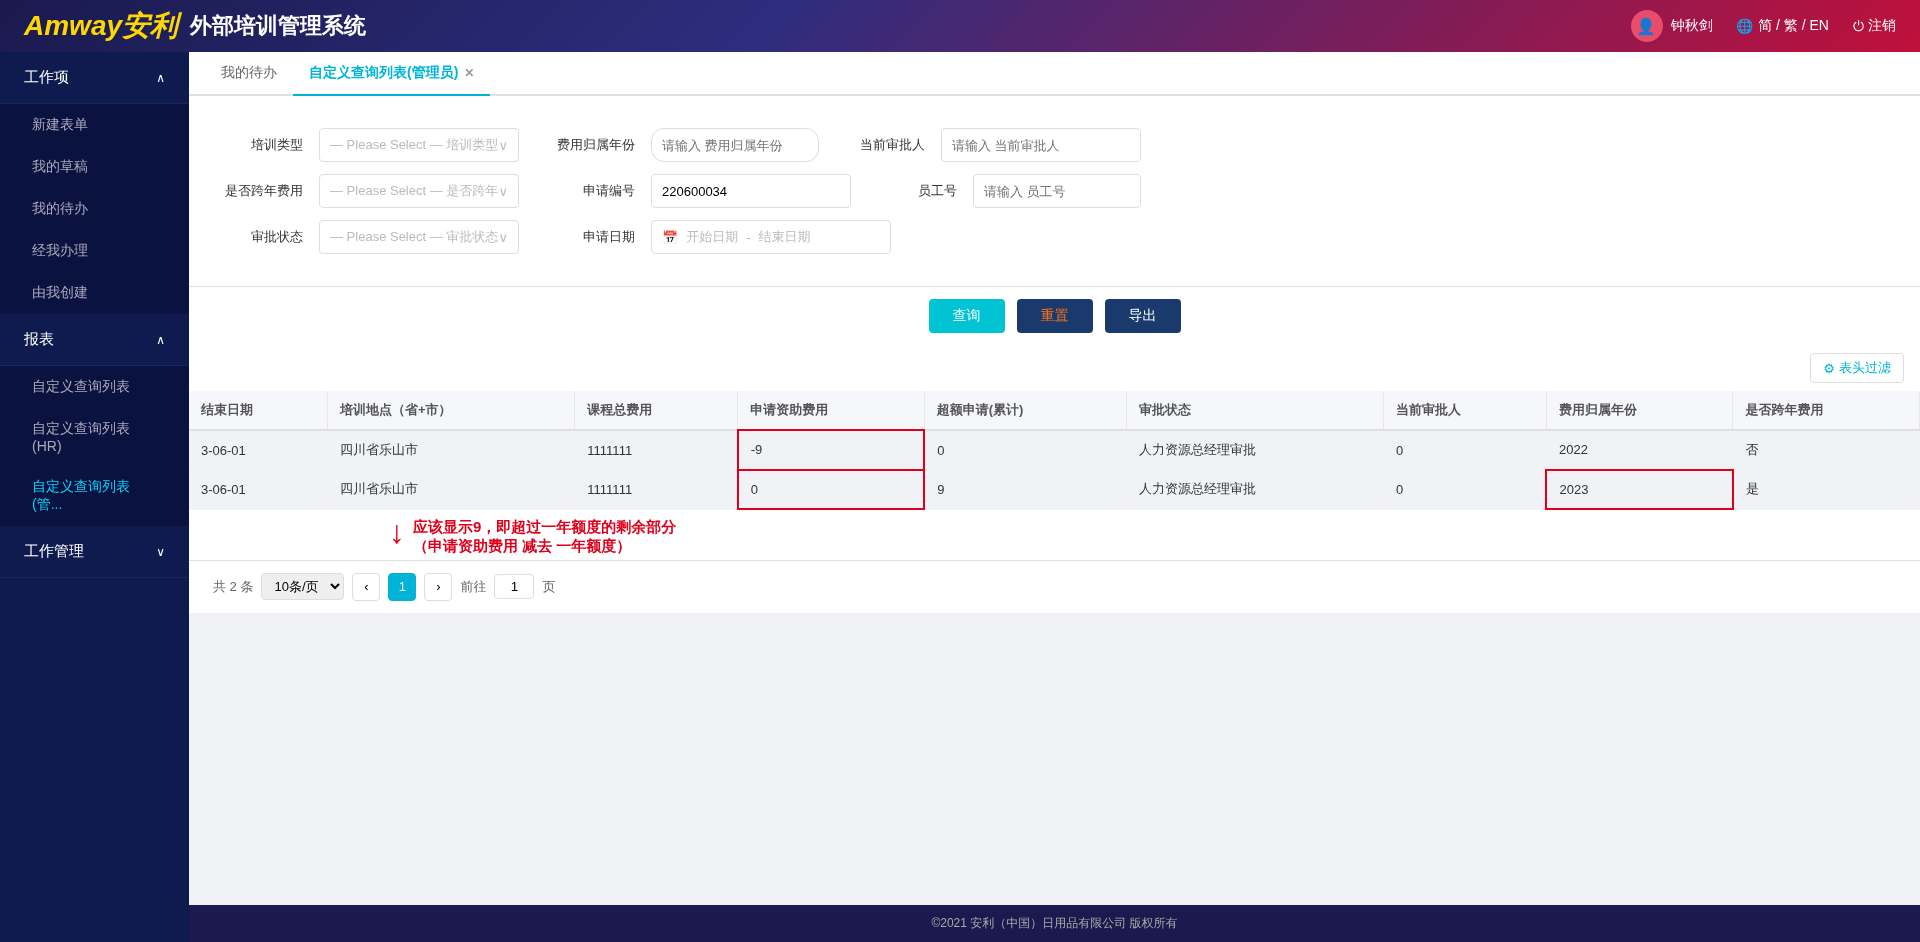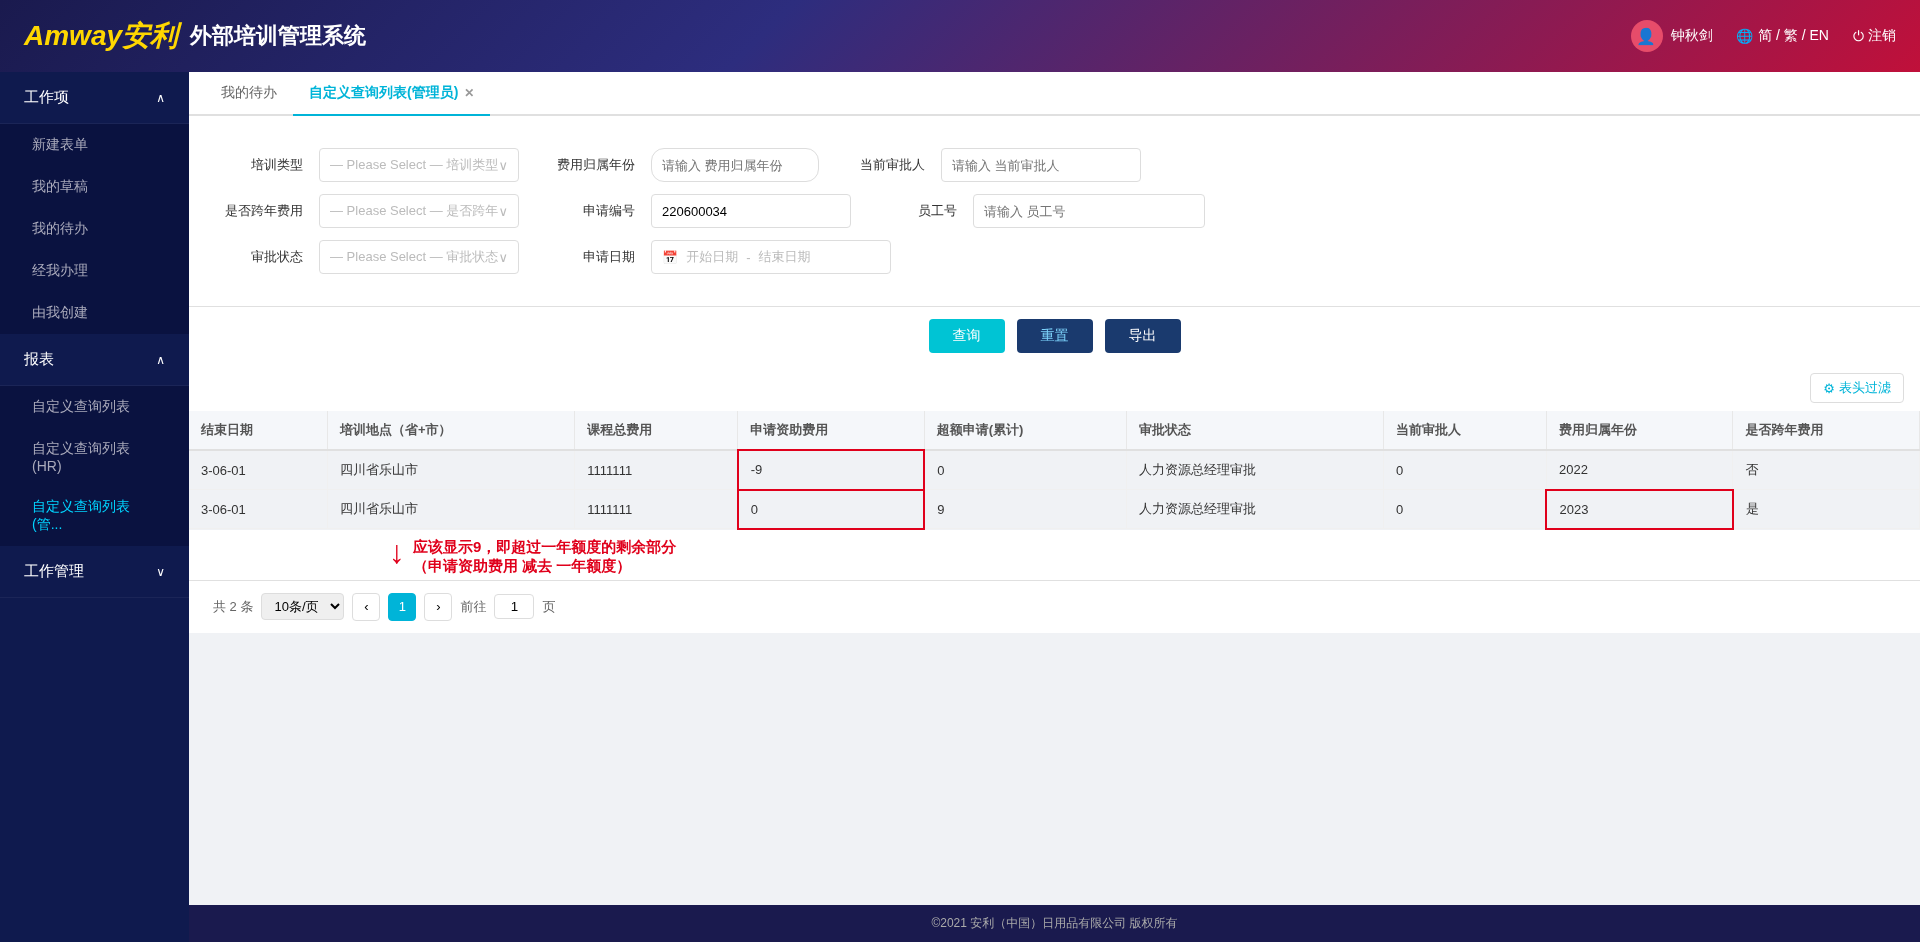--- a/index.html
+++ b/index.html
@@ -1,21 +1,21 @@
 <!DOCTYPE html>
 <html><head>
   <meta charset="utf-8">
   <style>
     * { box-sizing: border-box; margin: 0; padding: 0; }
     body { font-family: 'Microsoft YaHei', Arial, sans-serif; font-size: 14px; background: #f0f2f5; display: flex; flex-direction: column; height: 942px; overflow: hidden; }
 
     
     .header {
       background: linear-gradient(135deg, #1a1a4e 0%, #2d2d7e 40%, #c0103a 100%);
-      height: 72px;
+      height: 52px;
       display: flex;
       align-items: center;
       justify-content: space-between;
       padding: 0 24px;
       flex-shrink: 0;
       gap: 48px;
     }
     .header-left { display: flex; align-items: center; gap: 12px; }
     .logo-amway { color: #FFD700; font-style: italic; font-size: 28px; font-weight: 900; }
     .header-title { color: white; font-size: 22px; font-weight: bold; }
@@ -116,21 +116,21 @@
       display: flex;
       align-items: center;
       gap: 8px;
       color: #bbb;
       width: 240px;
     }
 
     
     .action-bar { display: flex; justify-content: center; gap: 12px; padding: 12px 0; background: white; flex-shrink: 0; }
     .btn-query { background: #00c4d4; color: white; border: none; padding: 8px 24px; border-radius: 4px; cursor: pointer; font-size: 14px; }
-    .btn-reset { background: #1a3a6e; color: #7dd3fc; border: none; padding: 8px 24px; border-radius: 4px; cursor: pointer; font-size: 14px; }
+    .btn-reset { background: #1a3a6e; color: #f97316; border: none; padding: 8px 24px; border-radius: 4px; cursor: pointer; font-size: 14px; }
     .btn-export { background: #1a3a6e; color: white; border: none; padding: 8px 24px; border-radius: 4px; cursor: pointer; font-size: 14px; }
     .annotation-text {
       color: #e0001b;
       font-size: 16px;
       font-weight: bold;
       text-align: center;
       padding: 4px 0 0 0;
     }
     .table-header-bar { display: flex; justify-content: flex-end; padding: 8px 16px; background: white; }
     .filter-cols-btn { background: white; border: 1px solid #ddd; padding: 5px 12px; border-radius: 4px; cursor: pointer; font-size: 13px; color: #00b4d8; display: flex; align-items: center; gap: 4px; }
@@ -240,21 +240,21 @@
 
         <div class="filter-row">
           <span class="filter-label">是否跨年费用</span>
           <div class="filter-select">
             <span>— Please Select — 是否跨年</span>
             <span>∨</span>
           </div>
           <span class="filter-label" style="width:100px;">申请编号</span>
           <input class="filter-input" style="width: 200px;" value="220600034">
           <span class="filter-label" style="width:90px;">员工号</span>
-          <input class="filter-input" style="width: 232px;" placeholder="请输入 员工号">
+          <input class="filter-input" style="width: 168px;" placeholder="请输入 员工号">
         </div>
 
         <div class="filter-row">
           <span class="filter-label">审批状态</span>
           <div class="filter-select">
             <span>— Please Select — 审批状态</span>
             <span>∨</span>
           </div>
           <span class="filter-label" style="width:100px;">申请日期</span>
           <div class="date-range-input">

